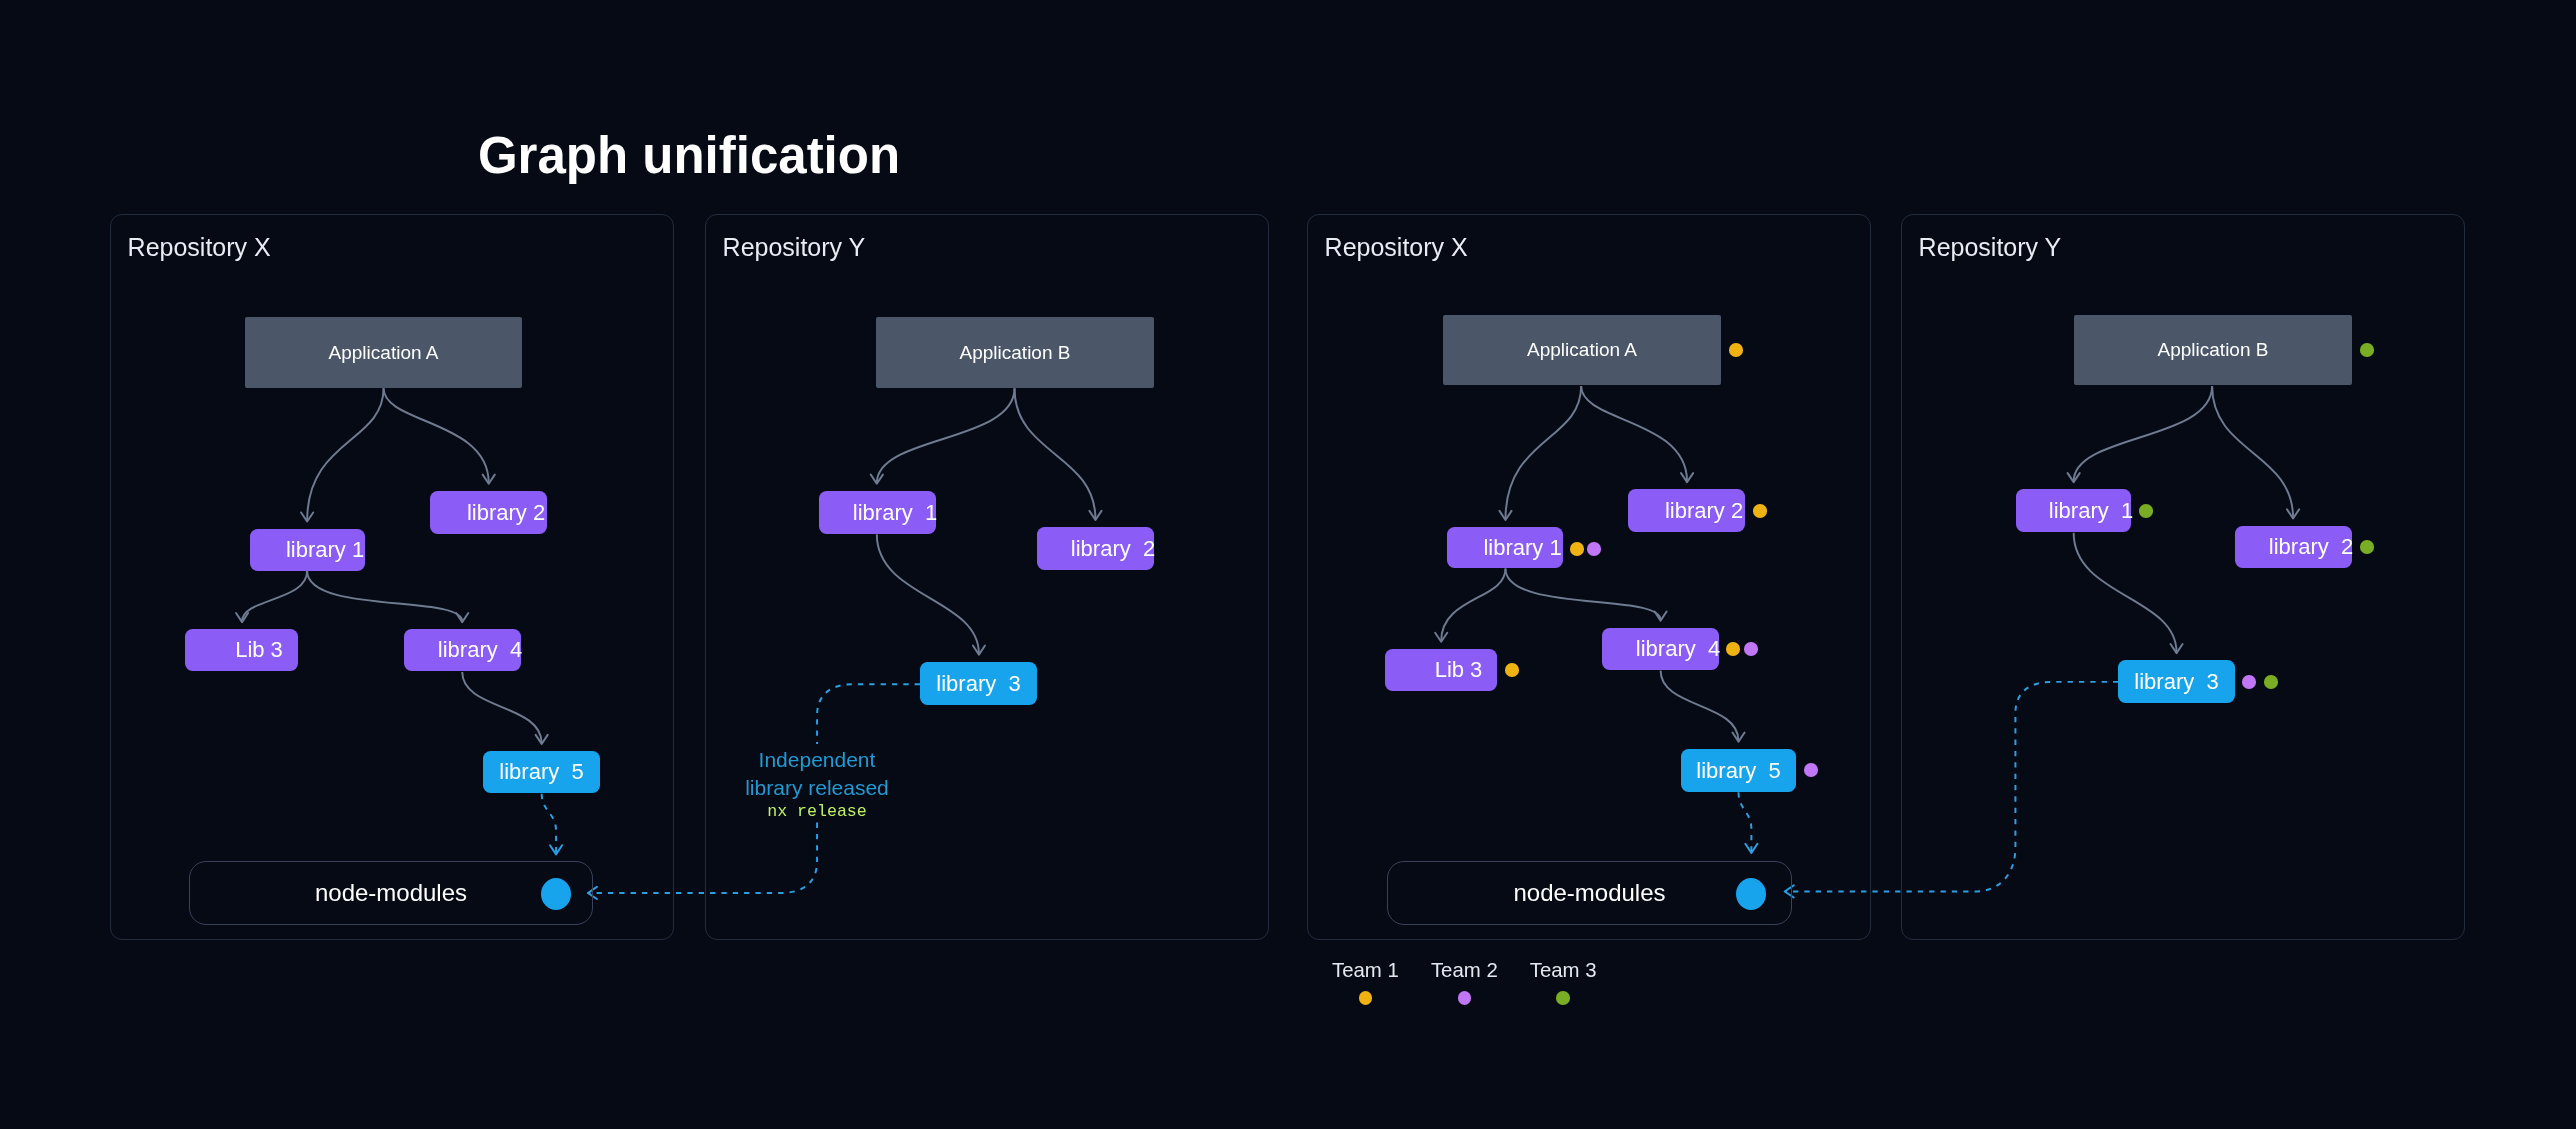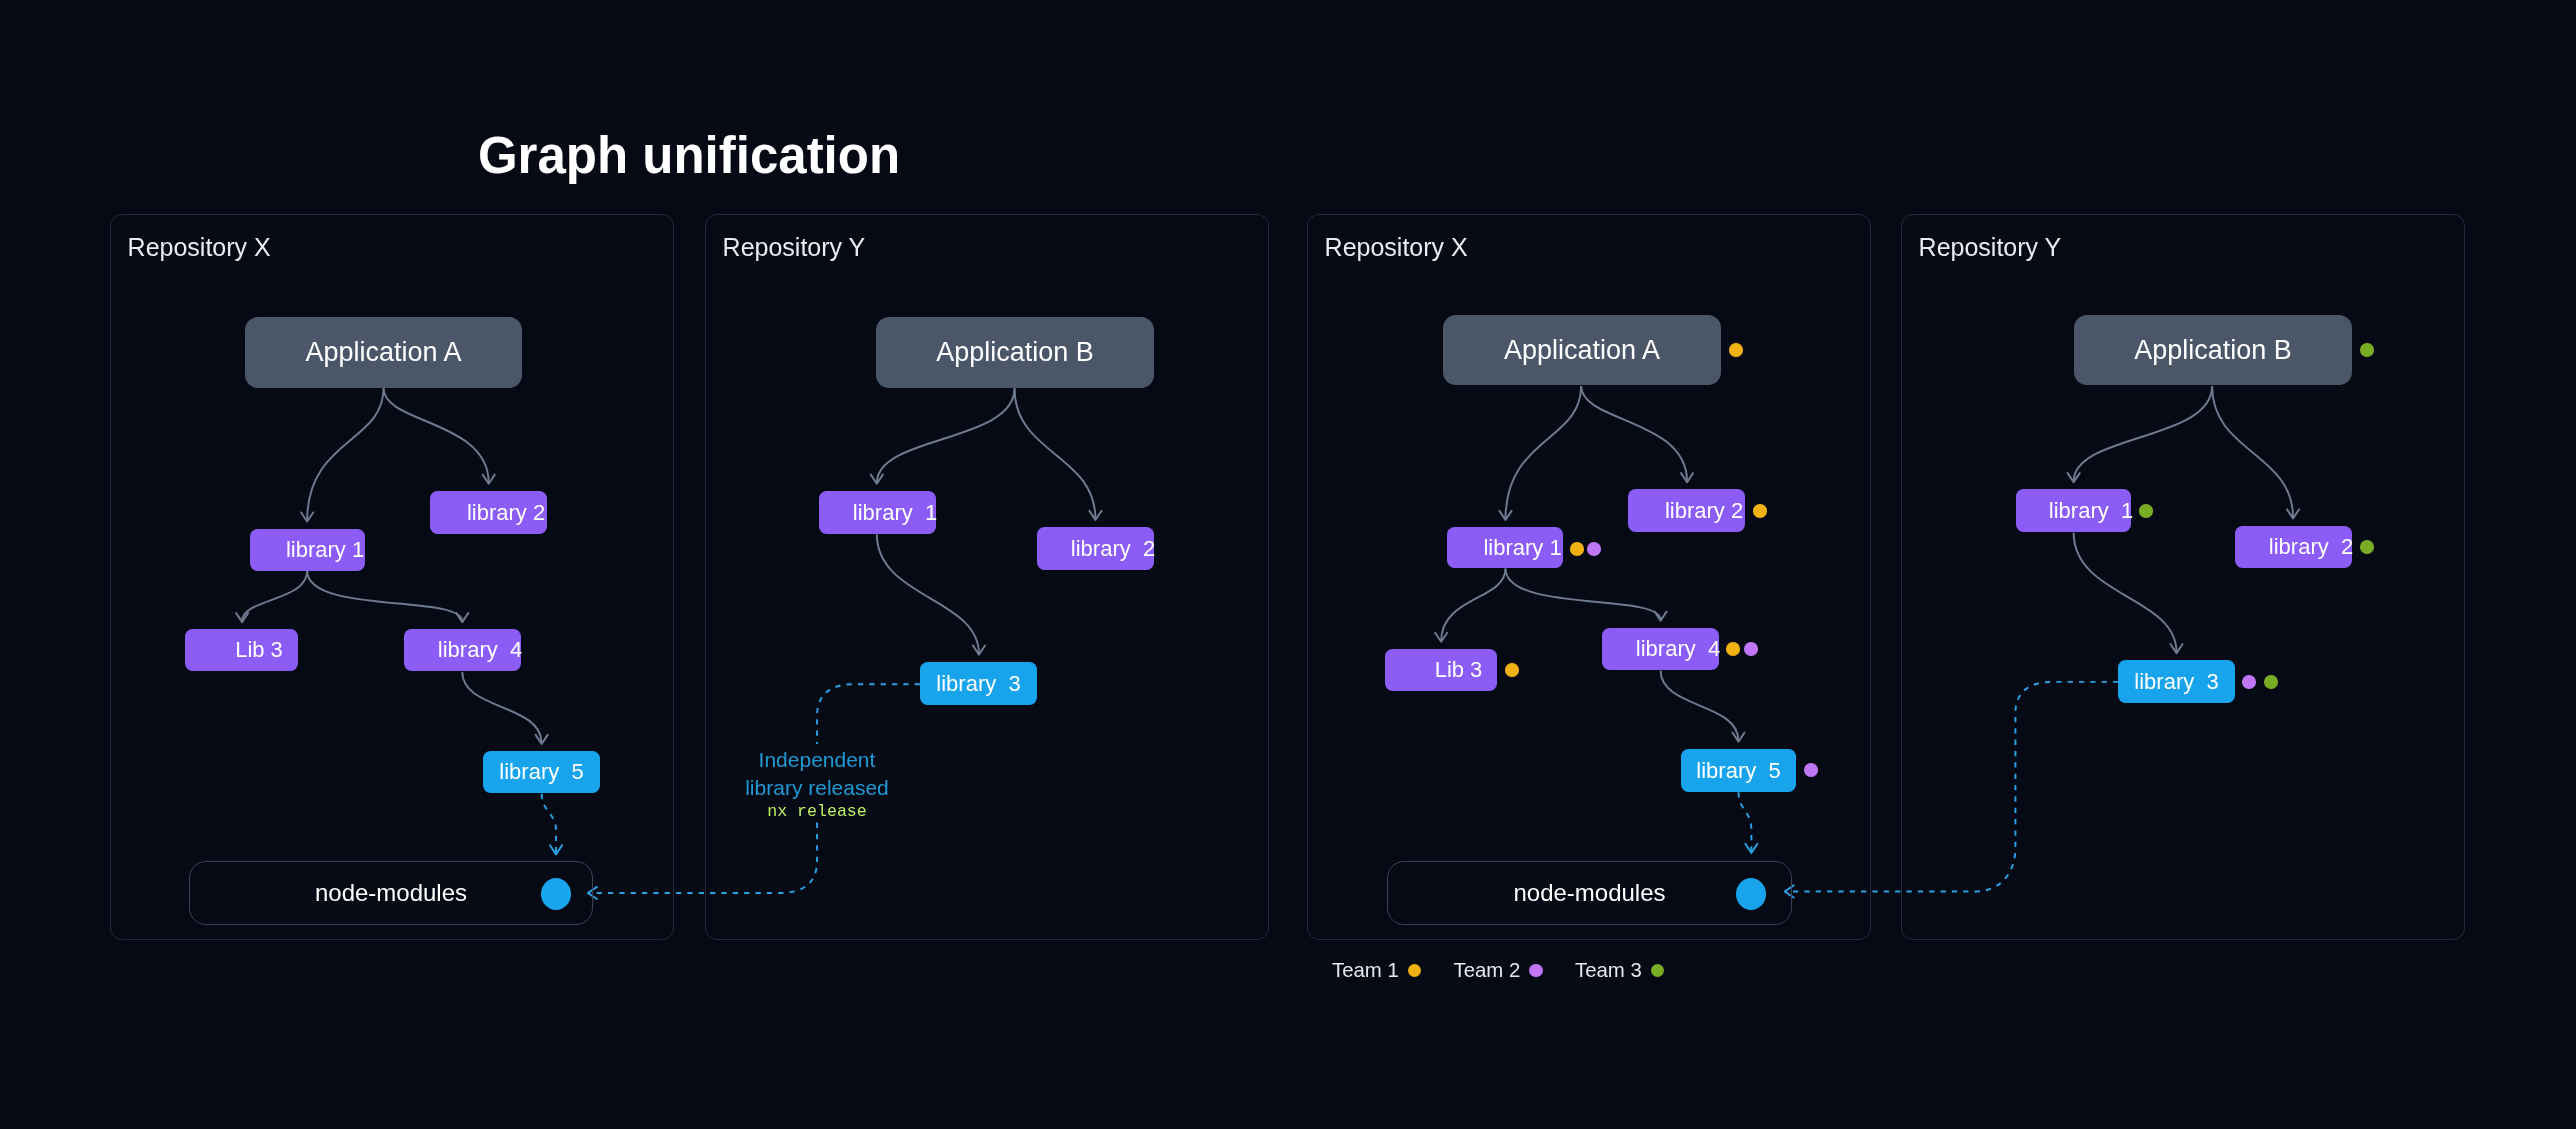--- a/index.html
+++ b/index.html
@@ -19,21 +19,21 @@
   }
   .panel-label{
     position:absolute;left:16.6px;top:18px;font-size:25px;font-weight:400;color:#e9ecf2;white-space:pre;
   }
   .wires{position:absolute;left:0;top:0;}
   .node{
     position:absolute;display:flex;align-items:center;justify-content:center;
     color:#ffffff;white-space:pre;border-radius:7.6px;box-sizing:border-box;
     font-weight:500;
   }
-  .n-app{background:#4b5769;border-radius:13px;font-size:27px;}
+  .n-app{background:#4b5769;border-radius:2px;font-size:19px;}
   .n-gray{background:#8b5cf6;font-size:22px;padding-left:35px;}
   .n-blue{background:#17a4ec;font-size:22px;}
   .n-outline{background:transparent;border:1.5px solid #39425a;border-radius:17px;font-size:24px;font-weight:400;}
   .pub-dot{
     position:absolute;width:30px;height:32px;border-radius:50%;background:#17a4ec;
   }
   .tdot{position:absolute;width:13.6px;height:13.6px;border-radius:50%;}
   .td-y{background:#f0b211;}
   .td-p{background:#c076f5;}
   .td-g{background:#79ad24;}
@@ -42,21 +42,21 @@
     font-size:21px;line-height:28px;font-weight:500;color:#1f9ad4;
   }
   .anno-cmd{
     position:absolute;left:711px;top:802px;width:212px;text-align:center;
     font-family:"Liberation Mono","DejaVu Sans Mono",monospace;
     font-size:16.6px;color:#bef264;font-weight:400;
   }
   .legend{
     position:absolute;left:1332px;top:959px;display:flex;gap:32px;align-items:center;
   }
-  .legend-item{display:flex;align-items:center;gap:9px;}
+  .legend-item{display:flex;align-items:center;gap:9px;flex-direction:column;}
   .legend-label{font-size:20.4px;color:#e5e8ee;font-weight:400;white-space:pre;}
   .legend-dot{width:13.6px;height:13.6px;border-radius:50%;display:inline-block;}
 </style>
 </head>
 <body>
 
 <div class="stage">
 
   <div class="title" style="left:689px;top:126px;">Graph unification</div>
 

